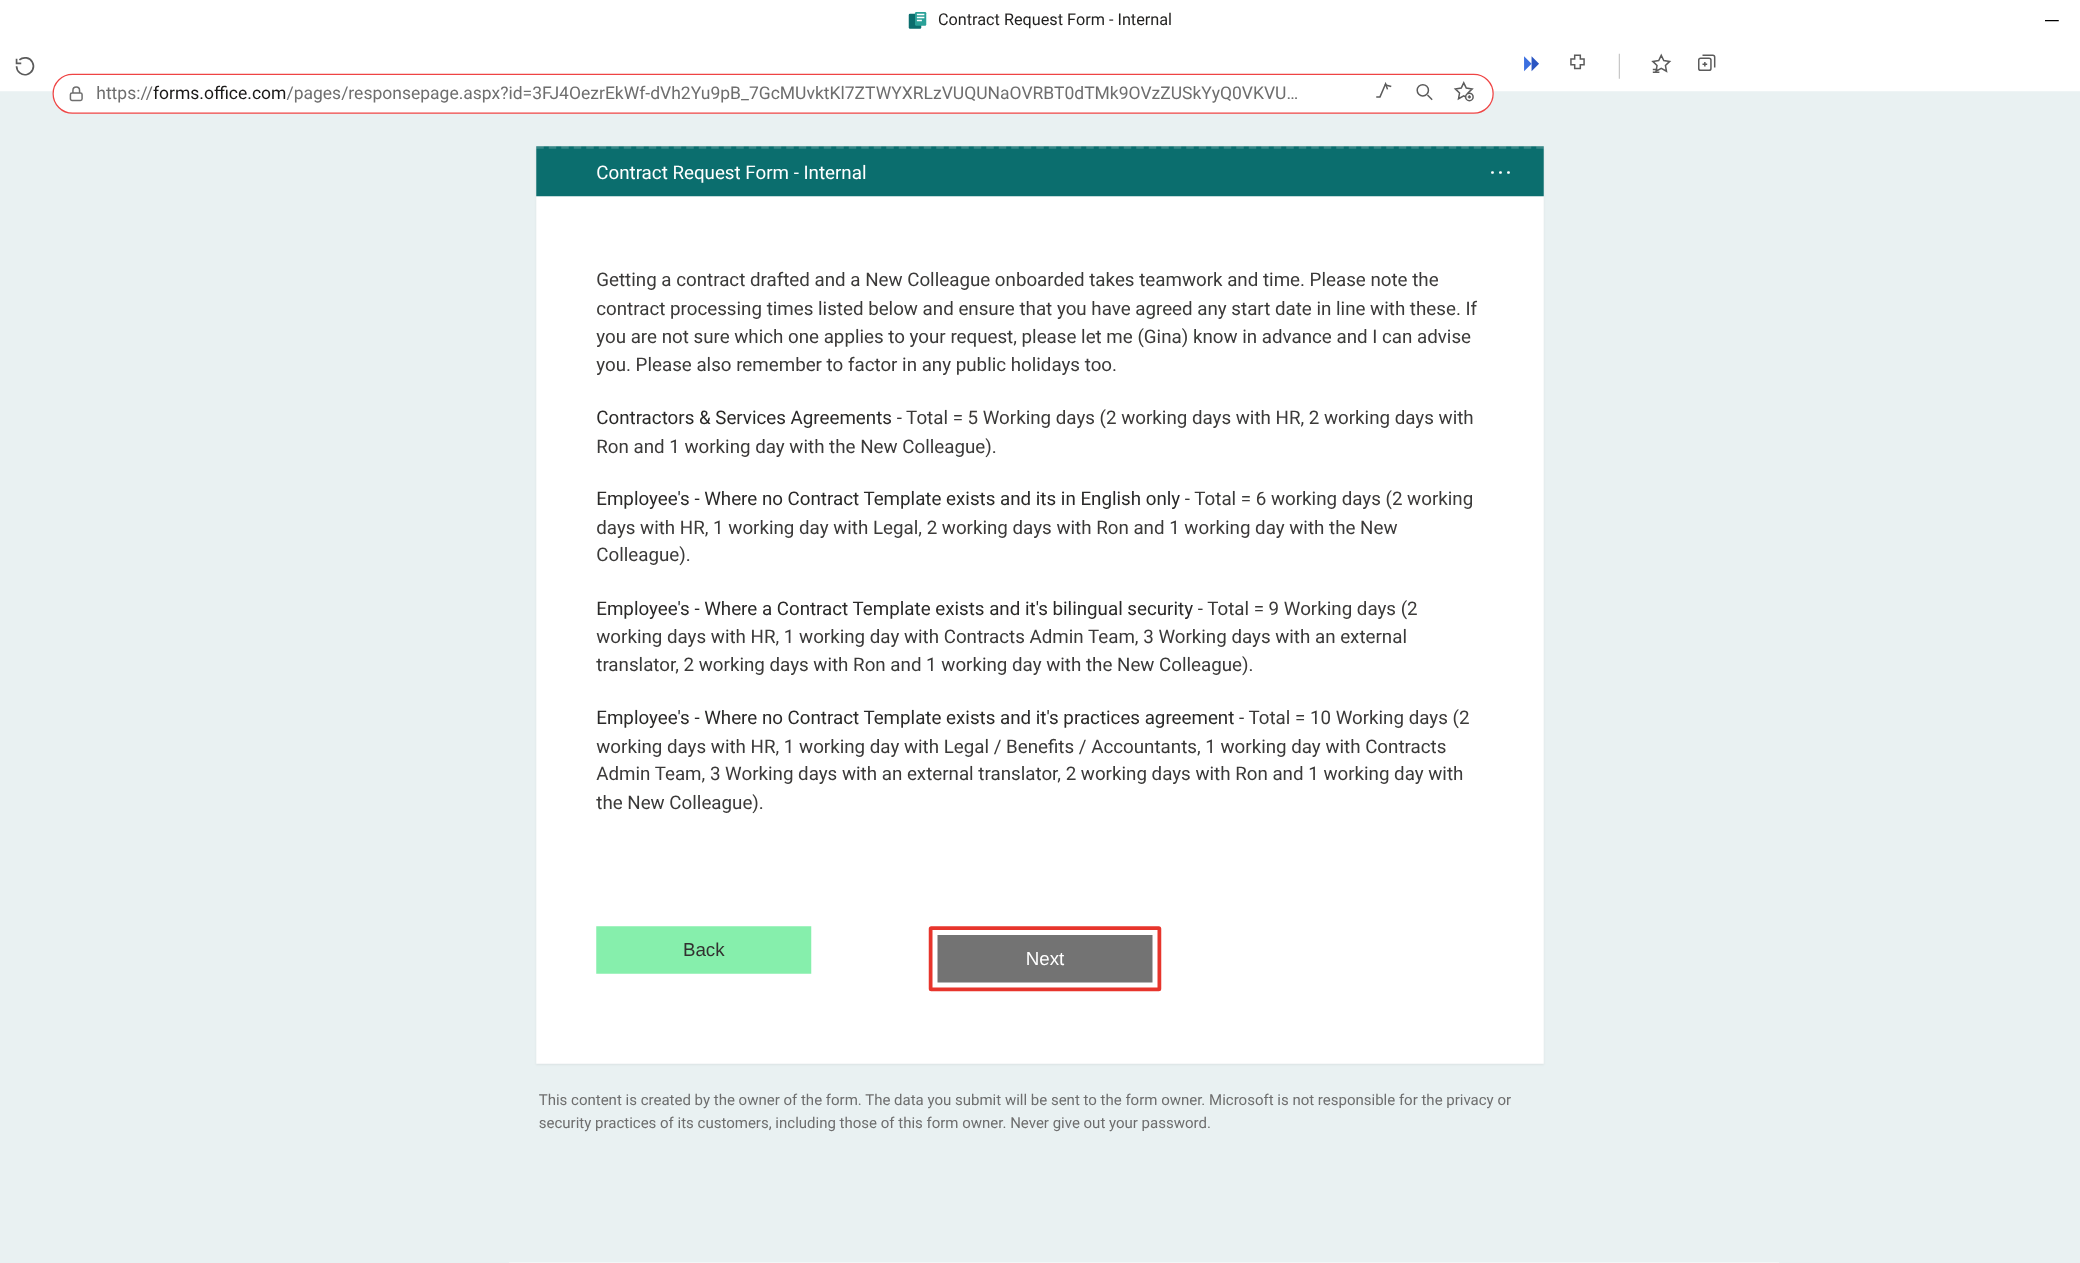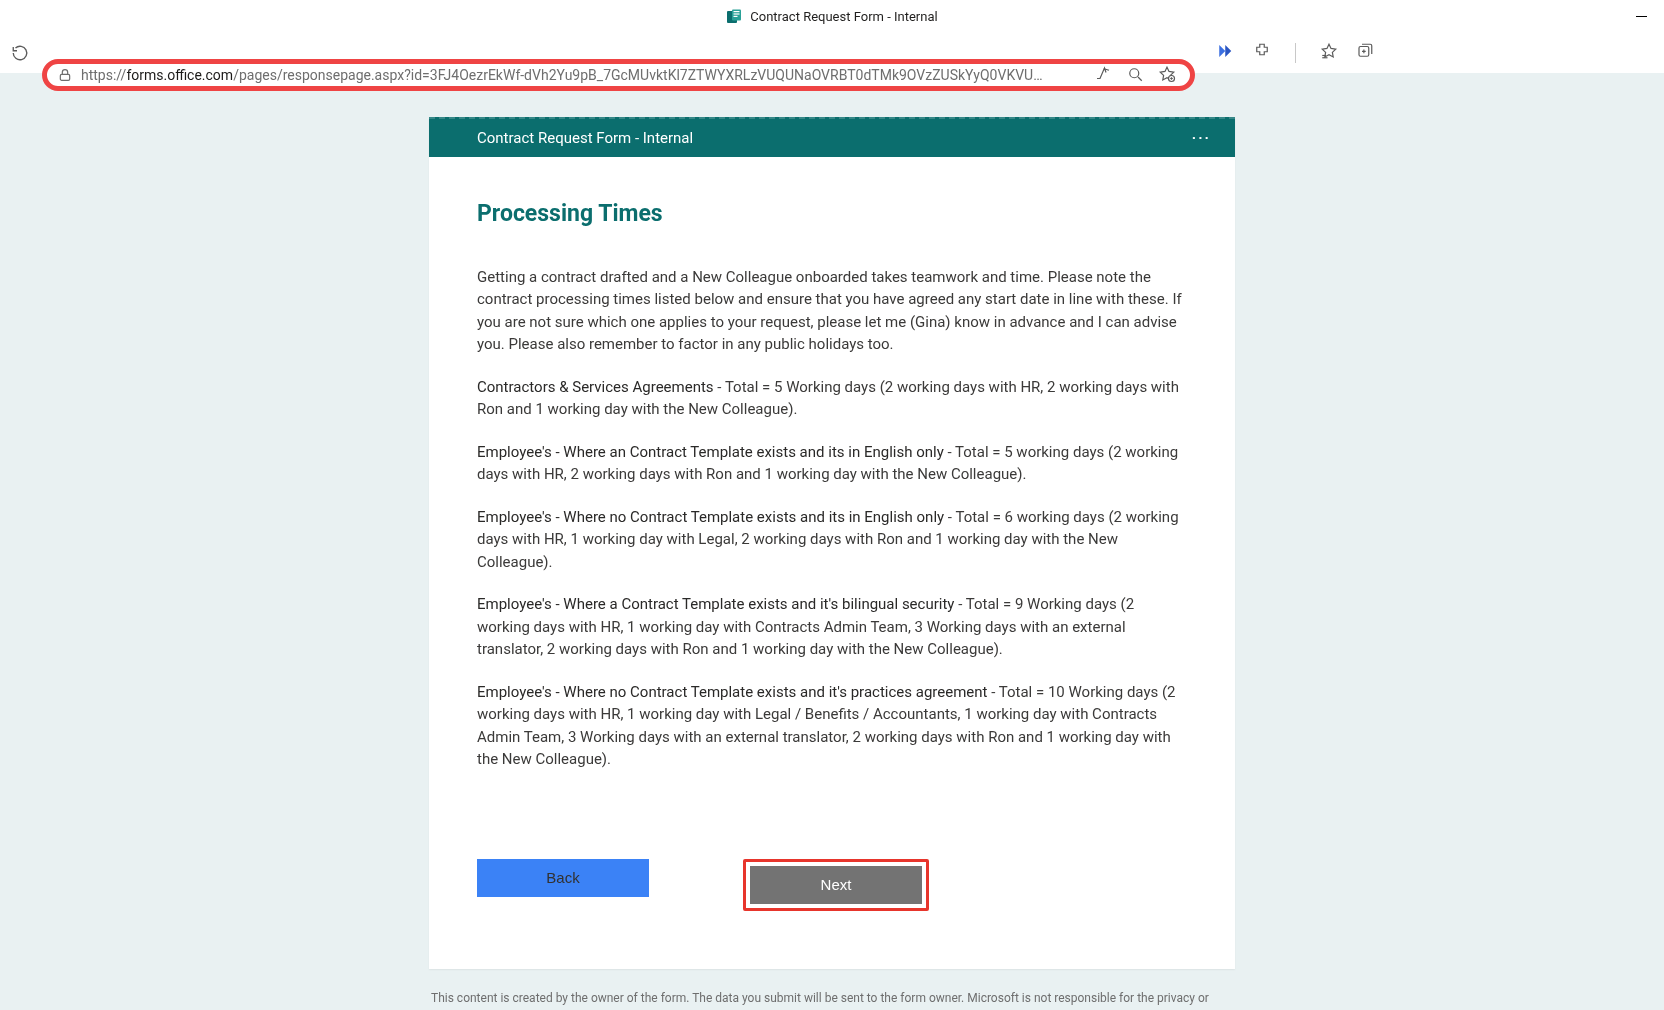--- a/index.html
+++ b/index.html
@@ -51,21 +51,21 @@
       gap: 8px;
     }
     .toolbar .nav-btn {
       width: 28px; height: 28px; border-radius: 4px;
       display: flex; align-items: center; justify-content: center;
       color: #5b5b5b;
     }
     .addressbar {
       flex: 0 0 1153px;
       height: 32px;
-      border: 5px solid #ef4444;
+      border: 1px solid #ef4444;
       border-radius: 16px;
       background: #fff;
       display: flex; align-items: center;
       padding: 0 8px 0 10px;
       gap: 8px;
       color: #6e6e6e;
       font-size: 14px;
       overflow: hidden;
       white-space: nowrap;
       margin-top: 44px;
@@ -133,21 +133,21 @@
     .form-actions {
       display: flex; gap: 94px; padding: 0 48px 58px 48px;
       margin-top: 34px;
     }
     .btn {
       width: 172px; height: 38px;
       border: none; cursor: pointer;
       font-size: 15px;
       display: flex; align-items: center; justify-content: center;
     }
-    .btn-back { background: #3b82f6; color: #323130; }
+    .btn-back { background: #86efac; color: #323130; }
     .btn-next { background: #737373; color: #fff; }
     .highlight-frame {
       border: 3px solid #e7352c;
       padding: 4px;
       display: inline-block;
       border-radius: 2px;
     }
 
     .disclaimer {
       width: 806px;
@@ -251,26 +251,24 @@
 </div>
 
 <div class="viewport">
   <div>
     <div class="form-card">
       <div class="form-header">
         <span>Contract Request Form - Internal</span>
         <span class="more">···</span>
       </div>
       <div class="form-body">
-        <h2>Processing Times</h2>
 
         <p>Getting a contract drafted and a New Colleague onboarded takes teamwork and time. Please note the contract processing times listed below and ensure that you have agreed any start date in line with these. If you are not sure which one applies to your request, please let me (Gina) know in advance and I can advise you. Please also remember to factor in any public holidays too.</p>
 
         <p><b>Contractors &amp; Services Agreements</b><span> - Total = 5 Working days (2 working days with HR, 2 working days with Ron and 1 working day with the New Colleague).</span></p>
-        <p><b>Employee's - Where an Contract Template exists and its in English only</b><span> - Total = 5 working days (2 working days with HR, 2 working days with Ron and 1 working day with the New Colleague).</span></p>
         <p><b>Employee's - Where no Contract Template exists and its in English only</b><span> - Total = 6 working days (2 working days with HR, 1 working day with Legal, 2 working days with Ron and 1 working day with the New Colleague).</span></p>
         <p><b>Employee's - Where a Contract Template exists and it's bilingual security</b><span> - Total = 9 Working days (2 working days with HR, 1 working day with Contracts Admin Team, 3 Working days with an external translator, 2 working days with Ron and 1 working day with the New Colleague).</span></p>
         <p><b>Employee's - Where no Contract Template exists and it's practices agreement</b><span> - Total = 10 Working days (2 working days with HR, 1 working day with Legal / Benefits / Accountants, 1 working day with Contracts Admin Team, 3 Working days with an external translator, 2 working days with Ron and 1 working day with the New Colleague).</span></p>
       </div>
 
       <div class="form-actions">
         <button class="btn btn-back">Back</button>
         <span class="highlight-frame">
           <button class="btn btn-next">Next</button>
         </span>

